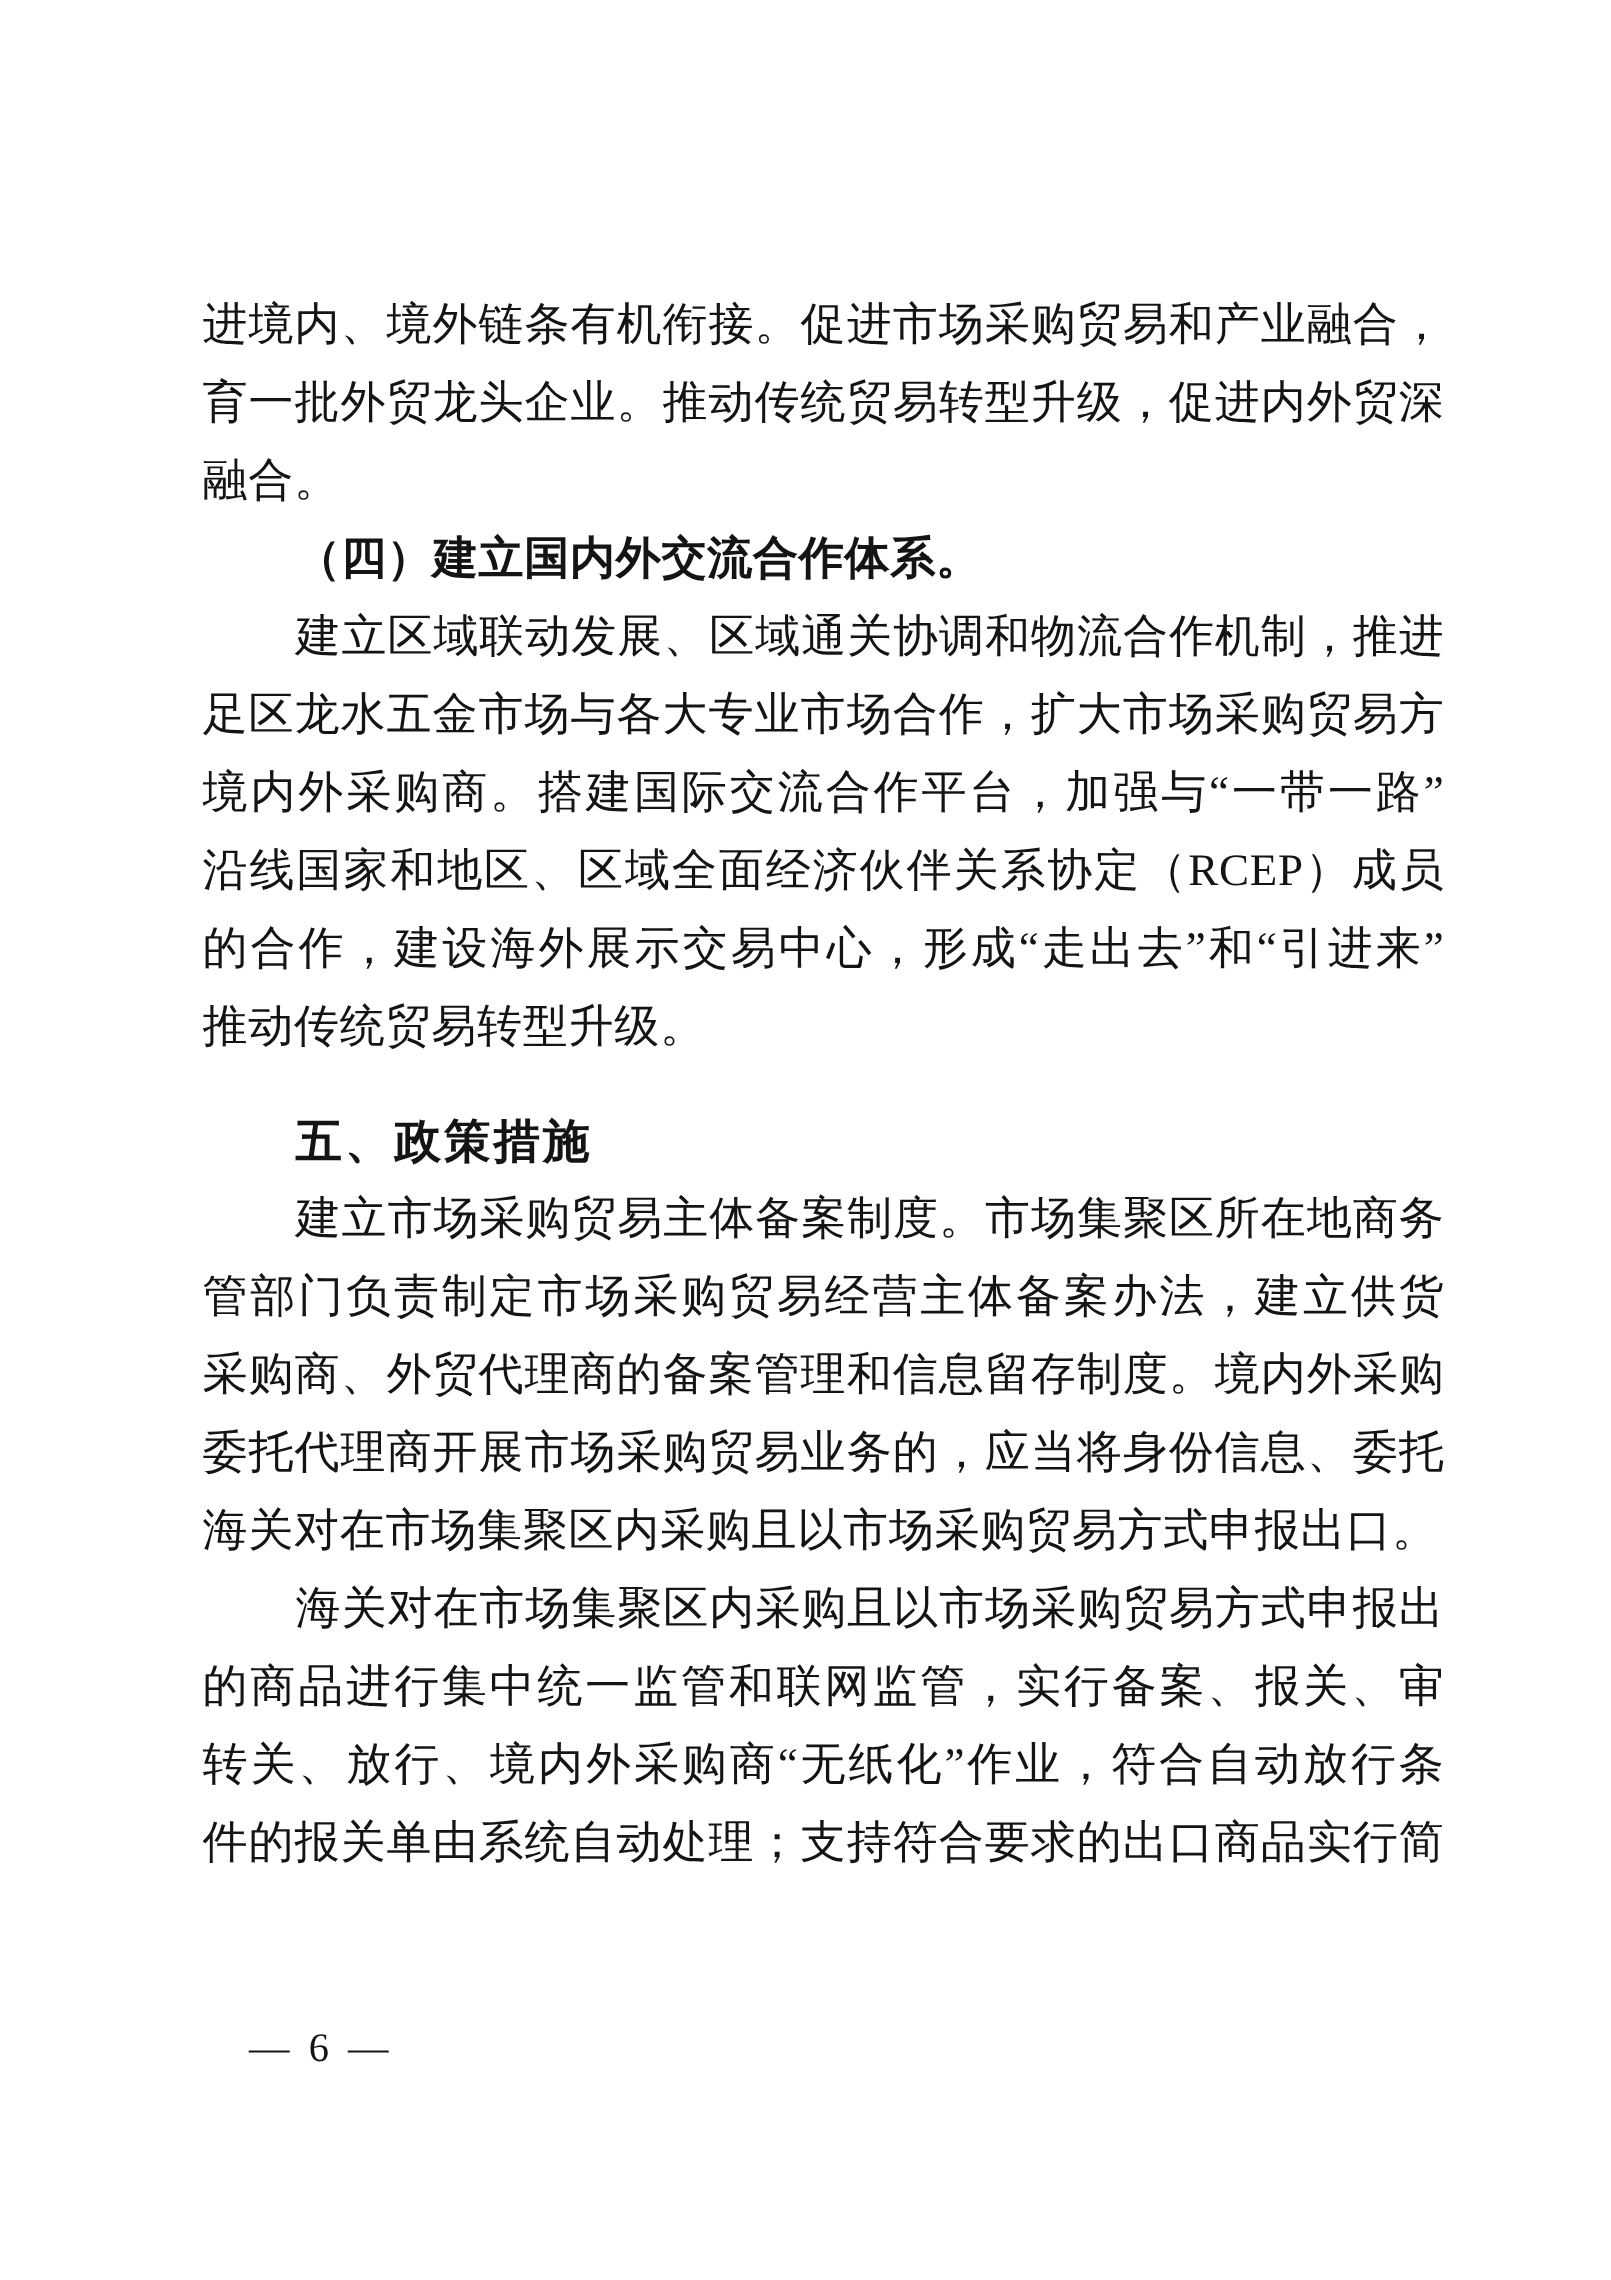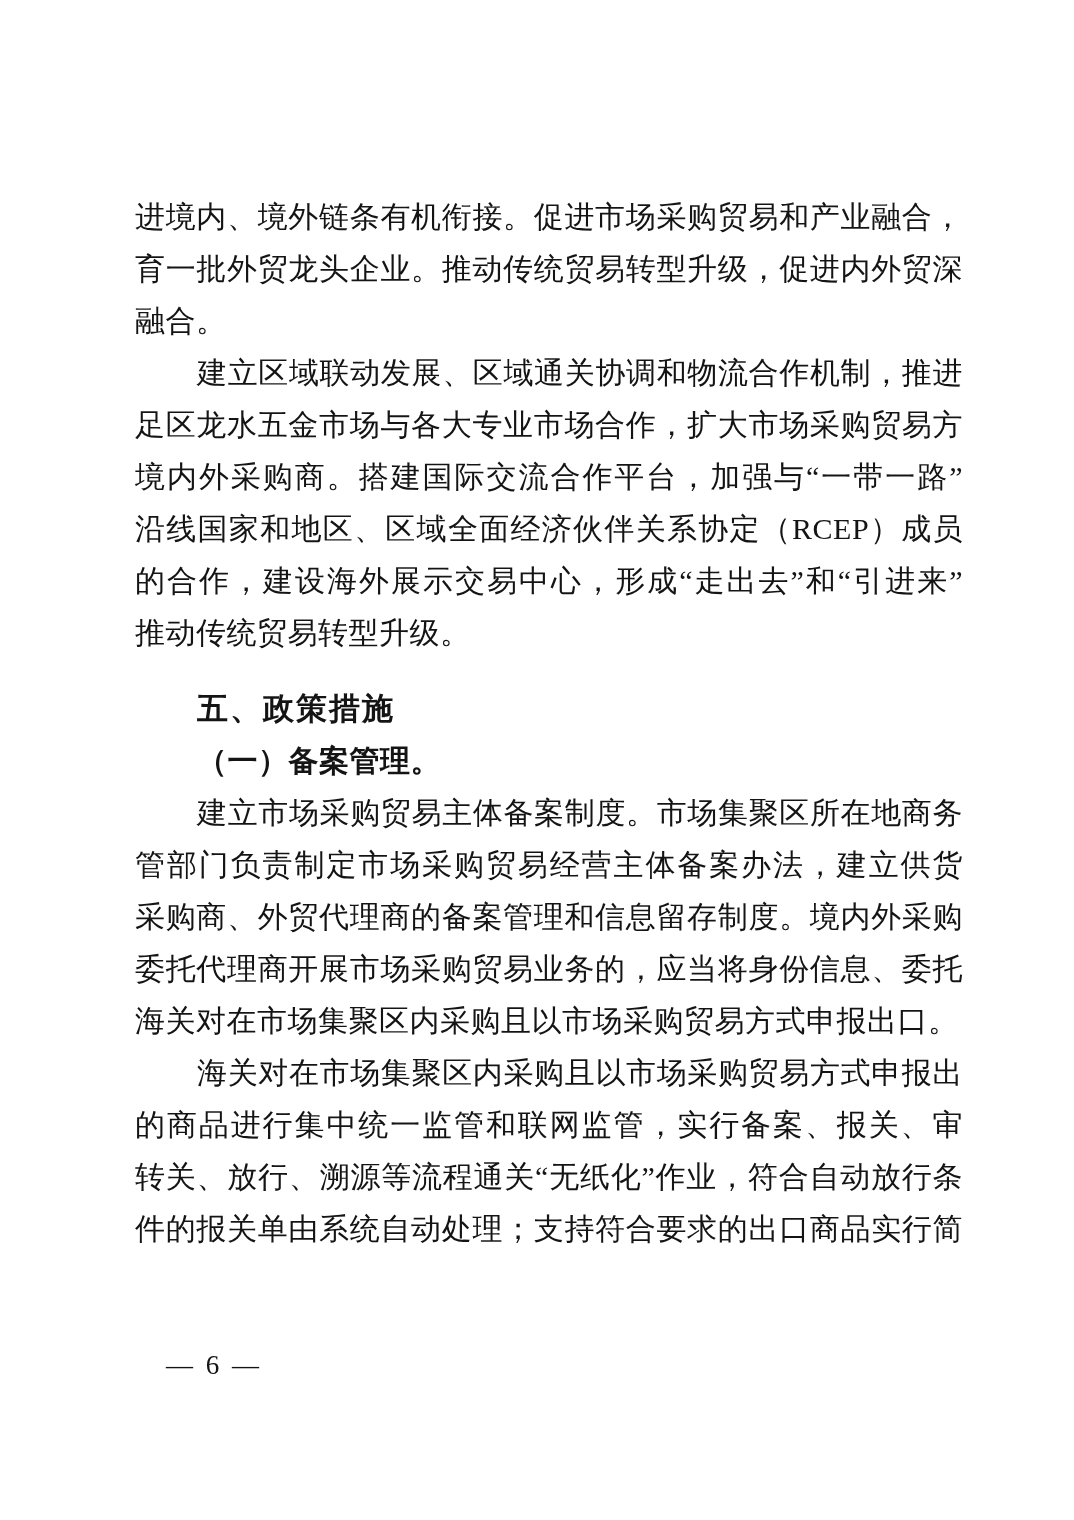--- a/index.html
+++ b/index.html
@@ -54,32 +54,32 @@
     letter-spacing: 3px;
   }
 </style>
 </head>
 <body>
 
 <div class="doc">
     <div class="line fill">进境内、境外链条有机衔接。促进市场采购贸易和产业融合，培</div>
     <div class="line fill">育一批外贸龙头企业。推动传统贸易转型升级，促进内外贸深度</div>
     <div class="line">融合。</div>
+    <div class="line subheading indent">（四）建立国内外交流合作体系。</div>
     <div class="line fill indent">建立区域联动发展、区域通关协调和物流合作机制，推进大</div>
     <div class="line fill">足区龙水五金市场与各大专业市场合作，扩大市场采购贸易方式</div>
     <div class="line fill">境内外采购商。搭建国际交流合作平台，加强与“一带一路”</div>
     <div class="line fill">沿线国家和地区、区域全面经济伙伴关系协定（RCEP）成员国</div>
     <div class="line fill">的合作，建设海外展示交易中心，形成“走出去”和“引进来”</div>
     <div class="line">推动传统贸易转型升级。</div>
     <div class="line section indent">五、政策措施</div>
-    <div class="line subheading indent">（一）备案管理。</div>
     <div class="line fill indent">建立市场采购贸易主体备案制度。市场集聚区所在地商务主</div>
     <div class="line fill">管部门负责制定市场采购贸易经营主体备案办法，建立供货商、</div>
     <div class="line fill">采购商、外贸代理商的备案管理和信息留存制度。境内外采购商</div>
     <div class="line fill">委托代理商开展市场采购贸易业务的，应当将身份信息、委托出</div>
     <div class="line">海关对在市场集聚区内采购且以市场采购贸易方式申报出口。</div>
     <div class="line fill indent">海关对在市场集聚区内采购且以市场采购贸易方式申报出口</div>
     <div class="line fill">的商品进行集中统一监管和联网监管，实行备案、报关、审单、</div>
-    <div class="line fill">转关、放行、溯源等流程通关“无纸化”作业，符合自动放行条</div>
+    <div class="line fill">转关、放行、境内外采购商“无纸化”作业，符合自动放行条</div>
     <div class="line fill">件的报关单由系统自动处理；支持符合要求的出口商品实行简化</div>
   </div>
 
 <div class="footer">— 6 —</div>
 
 </body></html>

